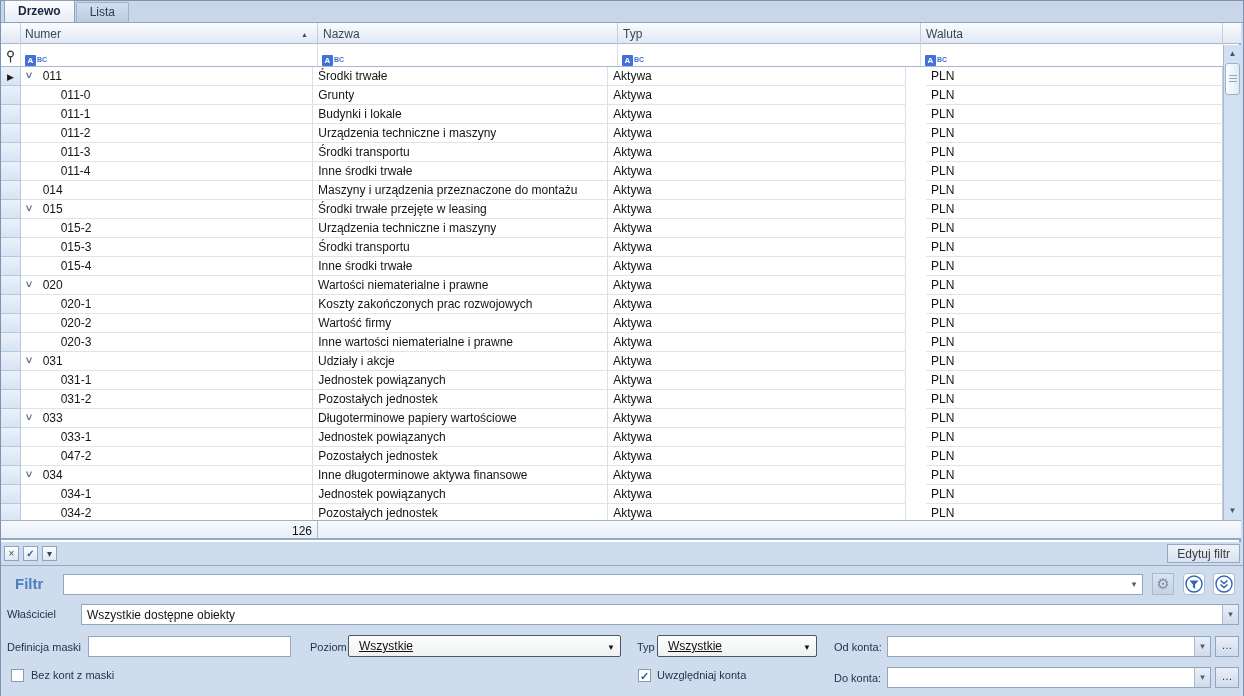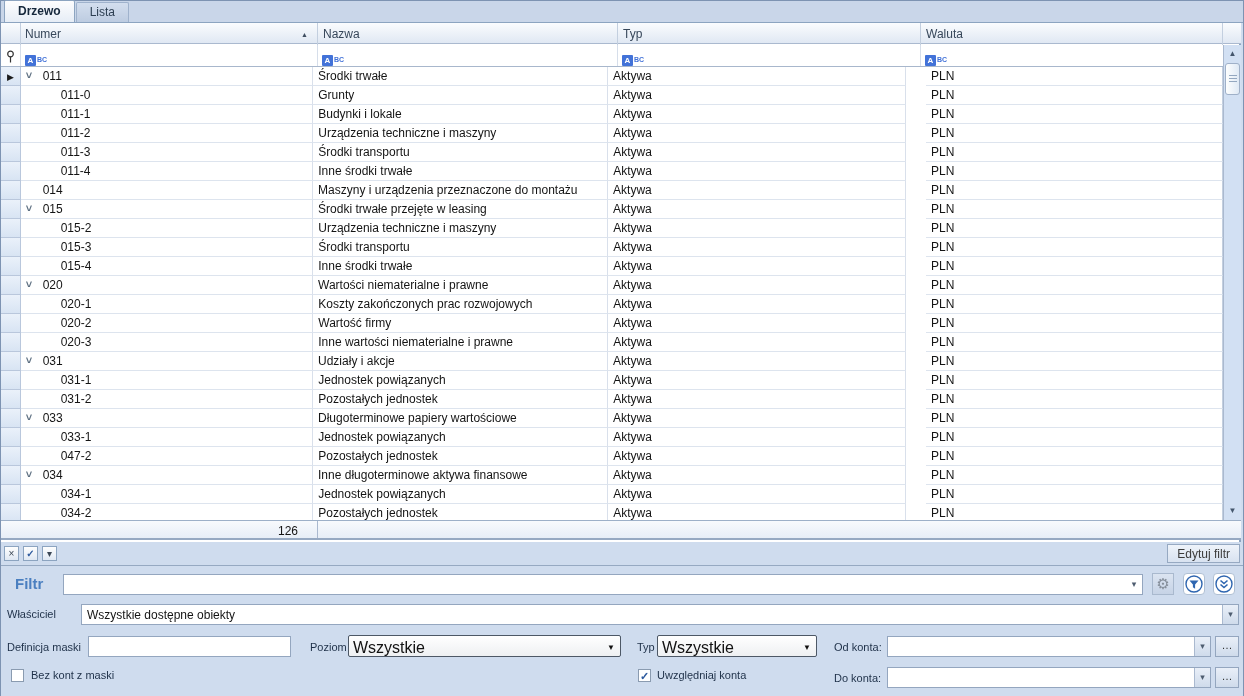--- a/index.html
+++ b/index.html
@@ -42,21 +42,21 @@
   .cur{font-size:9px;color:#1a1a1a;line-height:18px;}
   .numer{width:297px;position:relative;}
   .numer.lvl0{padding-left:22px;}
   .numer.lvl1{padding-left:40px;}
   .chev{position:absolute;left:5px;top:0px;font-size:11px;font-weight:bold;color:#5f7183;line-height:17px;}
   .nazwa{width:300px;padding-left:5px;}
   .typ{width:303px;padding-left:5px;}
   .waluta{width:302px;padding-left:5px;border-right:1px solid #c3cfdf;margin-left:20px;}
 
   .gsummary{position:absolute;top:497px;left:0;width:1240px;height:20px;background:linear-gradient(#f8fafd,#e7eef7);border-top:1px solid #9db0c8;border-bottom:2px solid #96a9c2;}
-  .sumval{position:absolute;left:20px;top:0;width:297px;height:100%;text-align:right;padding:3px 19px 0 0;font-size:12px;color:#141414;border-right:1px solid #aab9cf;}
+  .sumval{position:absolute;left:20px;top:0;width:297px;height:100%;text-align:right;padding:3px 5px 0 0;font-size:12px;color:#141414;border-right:1px solid #aab9cf;}
 
   
   .vscroll{position:absolute;top:22px;left:1222px;width:18px;height:475px;background:#d2e0f3;border-left:1px solid #aab9cf;}
   .sarrow{position:absolute;left:0;width:17px;height:14px;text-align:center;font-size:8px;color:#44566c;line-height:14px;}
   .sup{top:2px;}
   .sdown{bottom:2px;}
   .sthumb{position:absolute;left:1px;top:18px;width:15px;height:32px;background:linear-gradient(90deg,#fdfefe,#dfe9f5);border:1px solid #9fb0c8;border-radius:3px;}
   .grip{position:absolute;left:3px;top:11px;width:8px;height:8px;background:repeating-linear-gradient(to bottom,#93a7c0 0 1px,transparent 1px 3px);}
 
   
@@ -69,21 +69,21 @@
 
   
   .panel{position:absolute;top:565px;left:0;width:1242px;height:130px;background:#cfdcee;}
   .plabel{position:absolute;font-size:11px;color:#1e3048;}
   .filtr-label{position:absolute;left:14px;top:9px;font-size:15px;font-weight:bold;color:#4a7fc0;}
   .combo{position:absolute;height:21px;background:#fff;border:1px solid #94a6bf;}
   .combo .val{display:block;padding:3px 20px 0 5px;font-size:12px;color:#141414;white-space:nowrap;overflow:hidden;}
   .combo .cbtn{position:absolute;right:0;top:0;width:16px;height:100%;background:linear-gradient(#e9eff8,#cfdbeb);border-left:1px solid #aab9cf;text-align:center;font-size:9px;color:#4e5d70;line-height:19px;}
   .tinput{position:absolute;height:21px;background:#fff;border:1px solid #94a6bf;}
   .dsel{position:absolute;height:22px;background:linear-gradient(#ffffff,#eef0f2);border:1px solid #4d5866;border-radius:2px;}
-  .dsel .val{display:block;padding:3px 18px 0 4px;font-size:16px;color:#111;}
+  .dsel .val{display:block;padding:3px 18px 0 10px;font-size:12px;color:#111;text-decoration:underline;}
   .dsel .arr{position:absolute;right:5px;top:7px;font-size:8px;color:#111;}
   .dots{position:absolute;width:24px;height:21px;background:linear-gradient(#e9eff8,#cfdbeb);border:1px solid #94a6bf;text-align:center;font-size:11px;color:#333;line-height:17px;}
   .iconbtn{position:absolute;width:22px;height:22px;display:flex;align-items:center;justify-content:center;}
   .gearbtn{background:linear-gradient(#dbe4f1,#c6d3e6);border:1px solid #a9b9ce;font-size:15px;color:#868f9b;}
   .roundbtn{background:#fff;border:1px solid #b0c0d4;border-radius:4px;}
   .checkbox{position:absolute;width:13px;height:13px;background:#fff;border:1px solid #8a9bb0;text-align:center;}
   .checkbox .tick{display:none;}
   .checkbox.checked .tick{display:block;color:#2d5a9e;font-weight:bold;font-size:11px;line-height:12px;}
 </style>
 </head>

